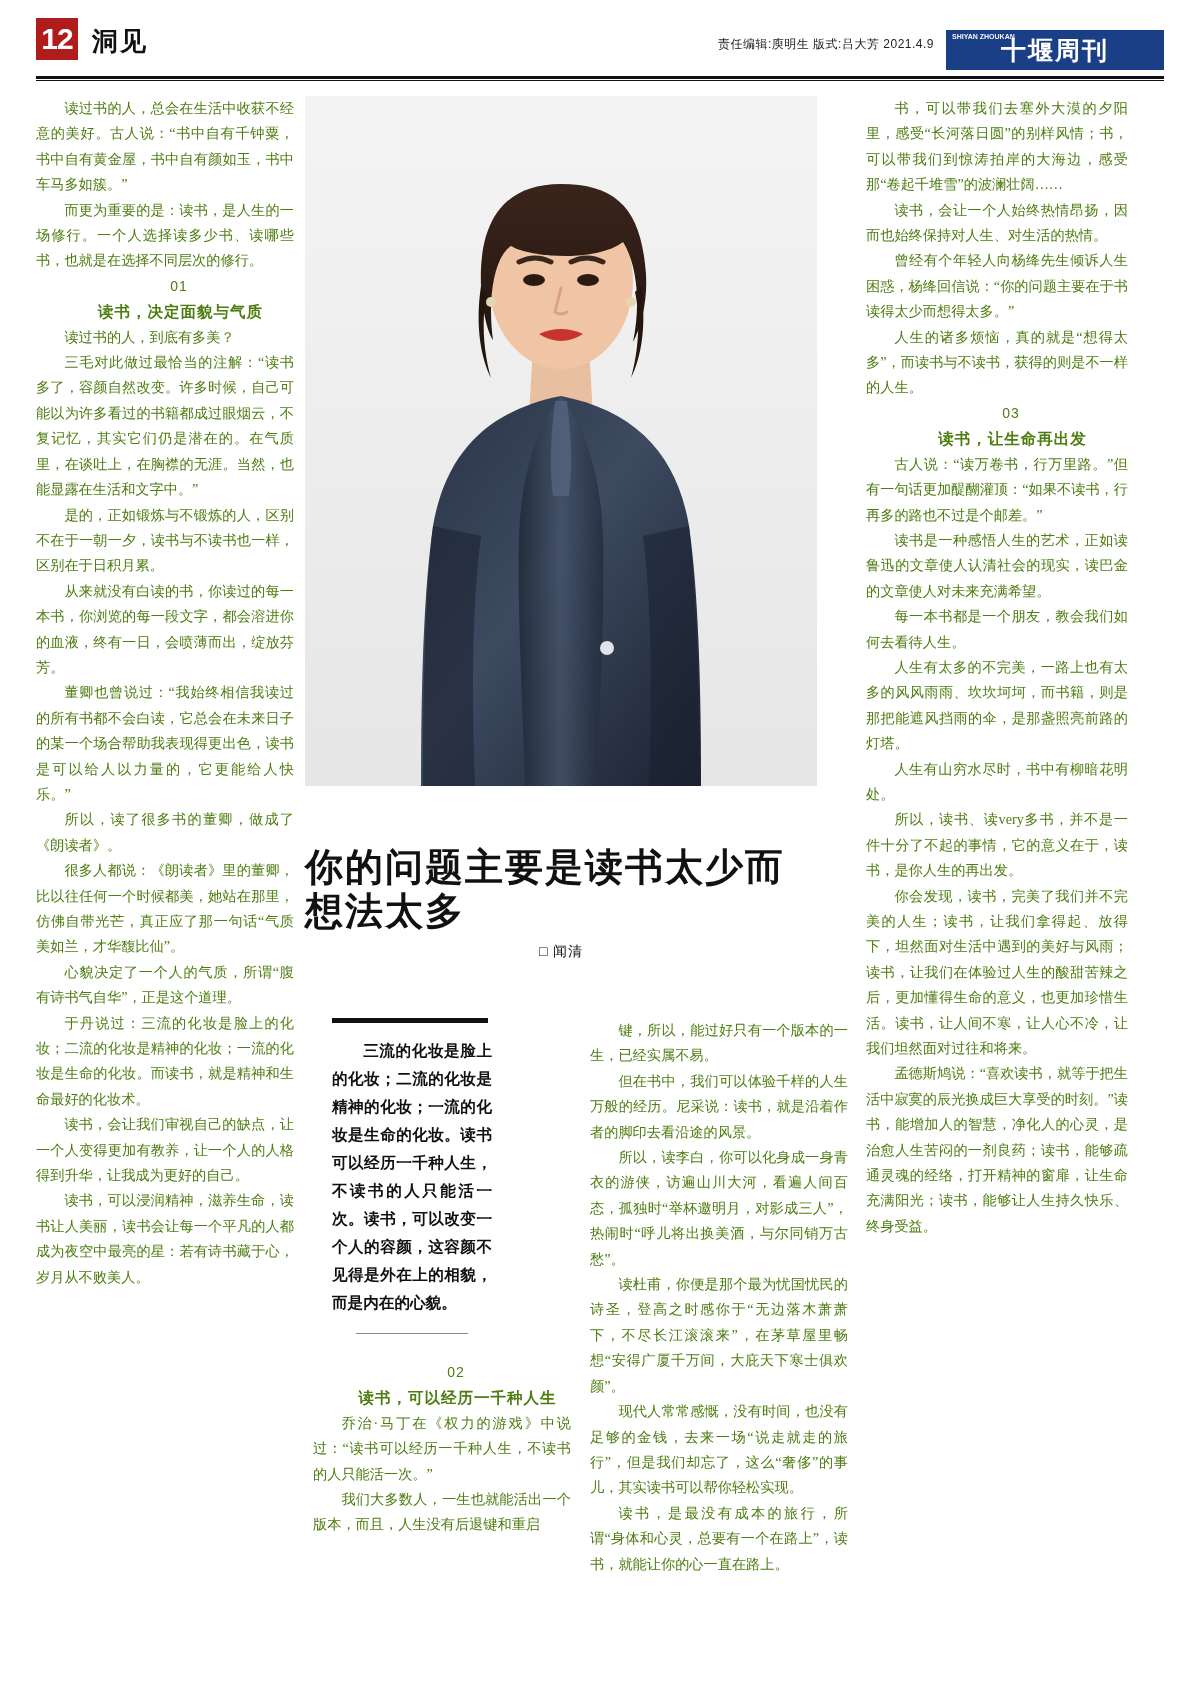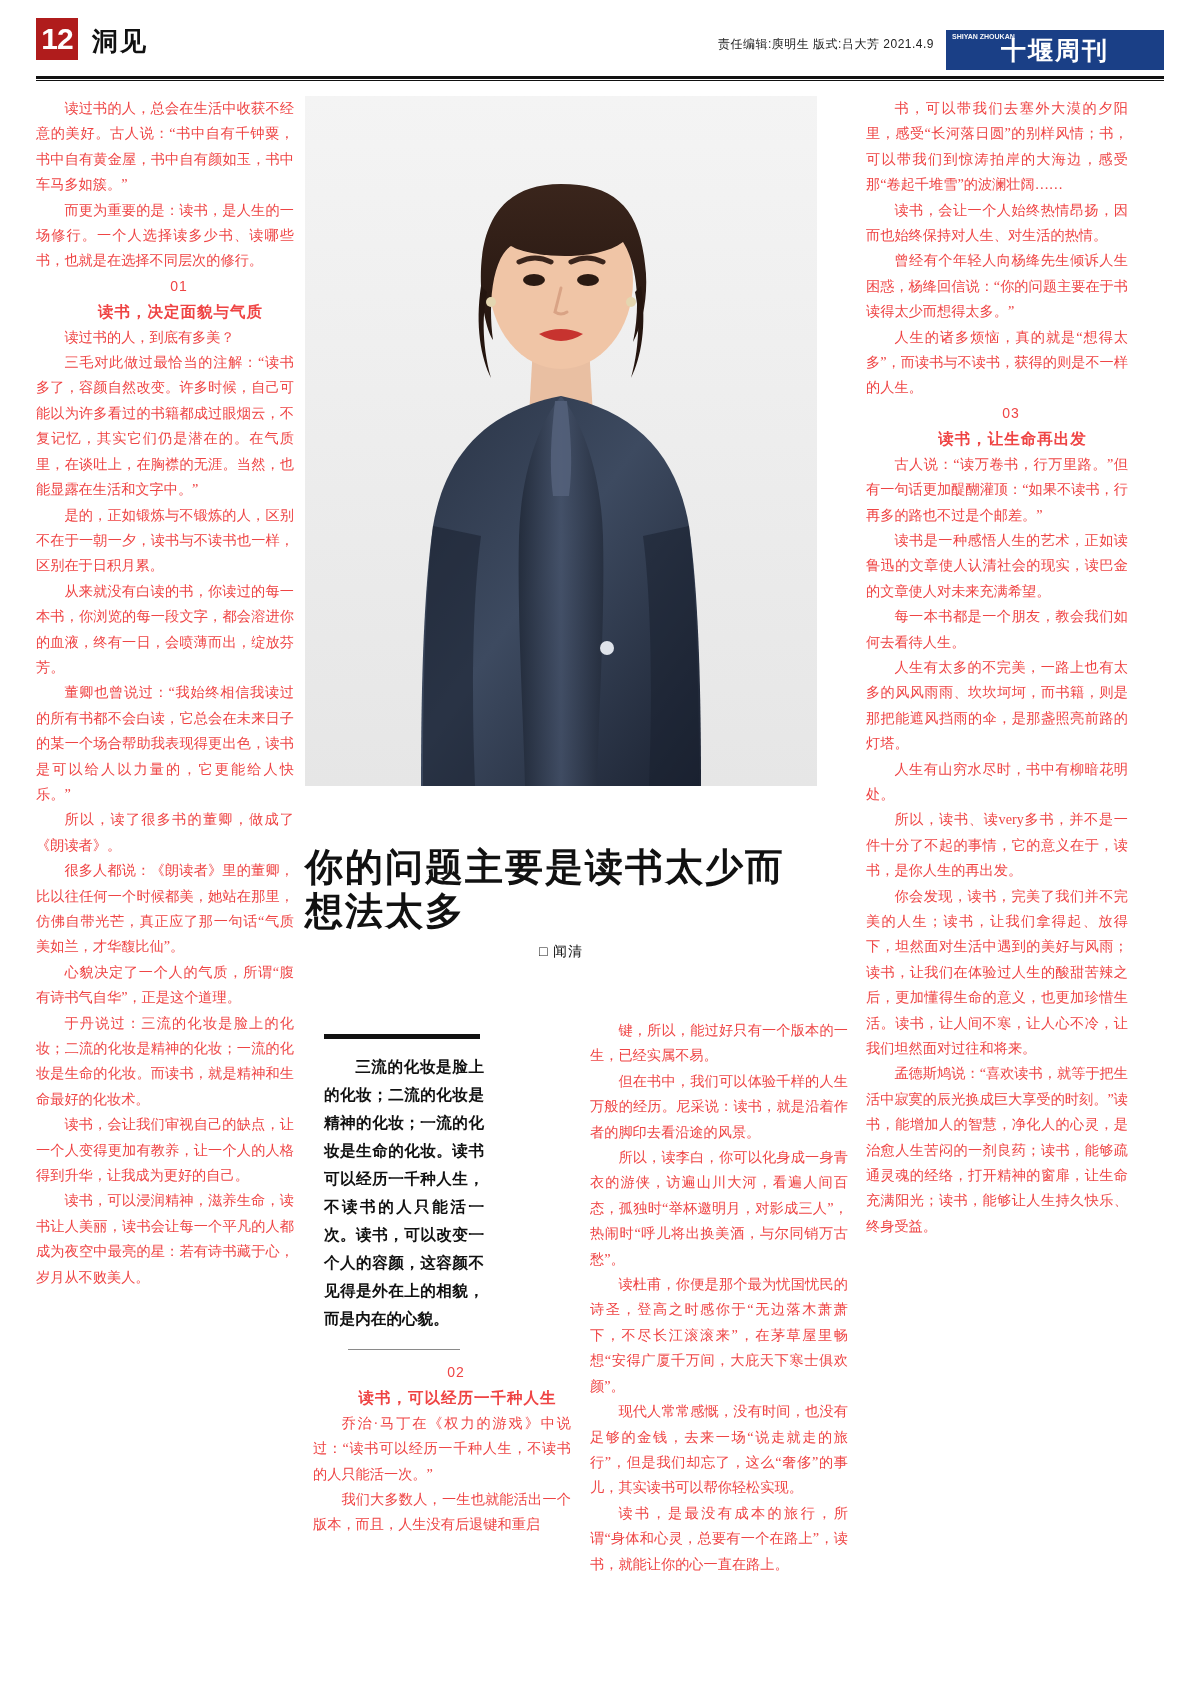--- a/index.html
+++ b/index.html
@@ -64,21 +64,21 @@
 
   
   .col {
     position:absolute;
     top:96px;
     width:258px;
     font-size:14.2px;
     line-height:25.4px;
     text-align:justify;
     text-justify:inter-ideograph;
-    color:#ef4444;
+    color:#4d7c0f;
   }
   .col p { margin:0; text-indent:2em; }
   .col-1 { left:36px; }
   .col-4 { left:866px; width:262px; }
 
   .sub-num {
     text-align:center; text-indent:0; margin:14px 0 2px 0;
     font-family:"Liberation Sans", sans-serif;
     font-size:14px; letter-spacing:1px;
   }
@@ -102,21 +102,21 @@
     font-size:38px; font-weight:bold; letter-spacing:2px;
     line-height:44px;
   }
   .byline {
     position:absolute; left:305px; top:943px; width:512px;
     text-align:center; font-size:14px; letter-spacing:1px;
   }
 
   
   .pullquote {
-    position:absolute; left:324px; top:1018px; width:160px;margin-top:16px;
+    position:absolute; left:332px; top:1018px; width:160px;
   }
   .pq-rule-top { width:156px; height:5px; background:#111; margin-bottom:14px; }
   .pq-text {
     font-size:15.6px; line-height:28px; font-weight:bold;
     text-align:justify; text-justify:inter-ideograph;
     text-indent:2em;
   }
   .pq-rule-bottom { width:112px; height:1px; background:#8a8a8a; margin:16px auto 0 auto; }
 
   

